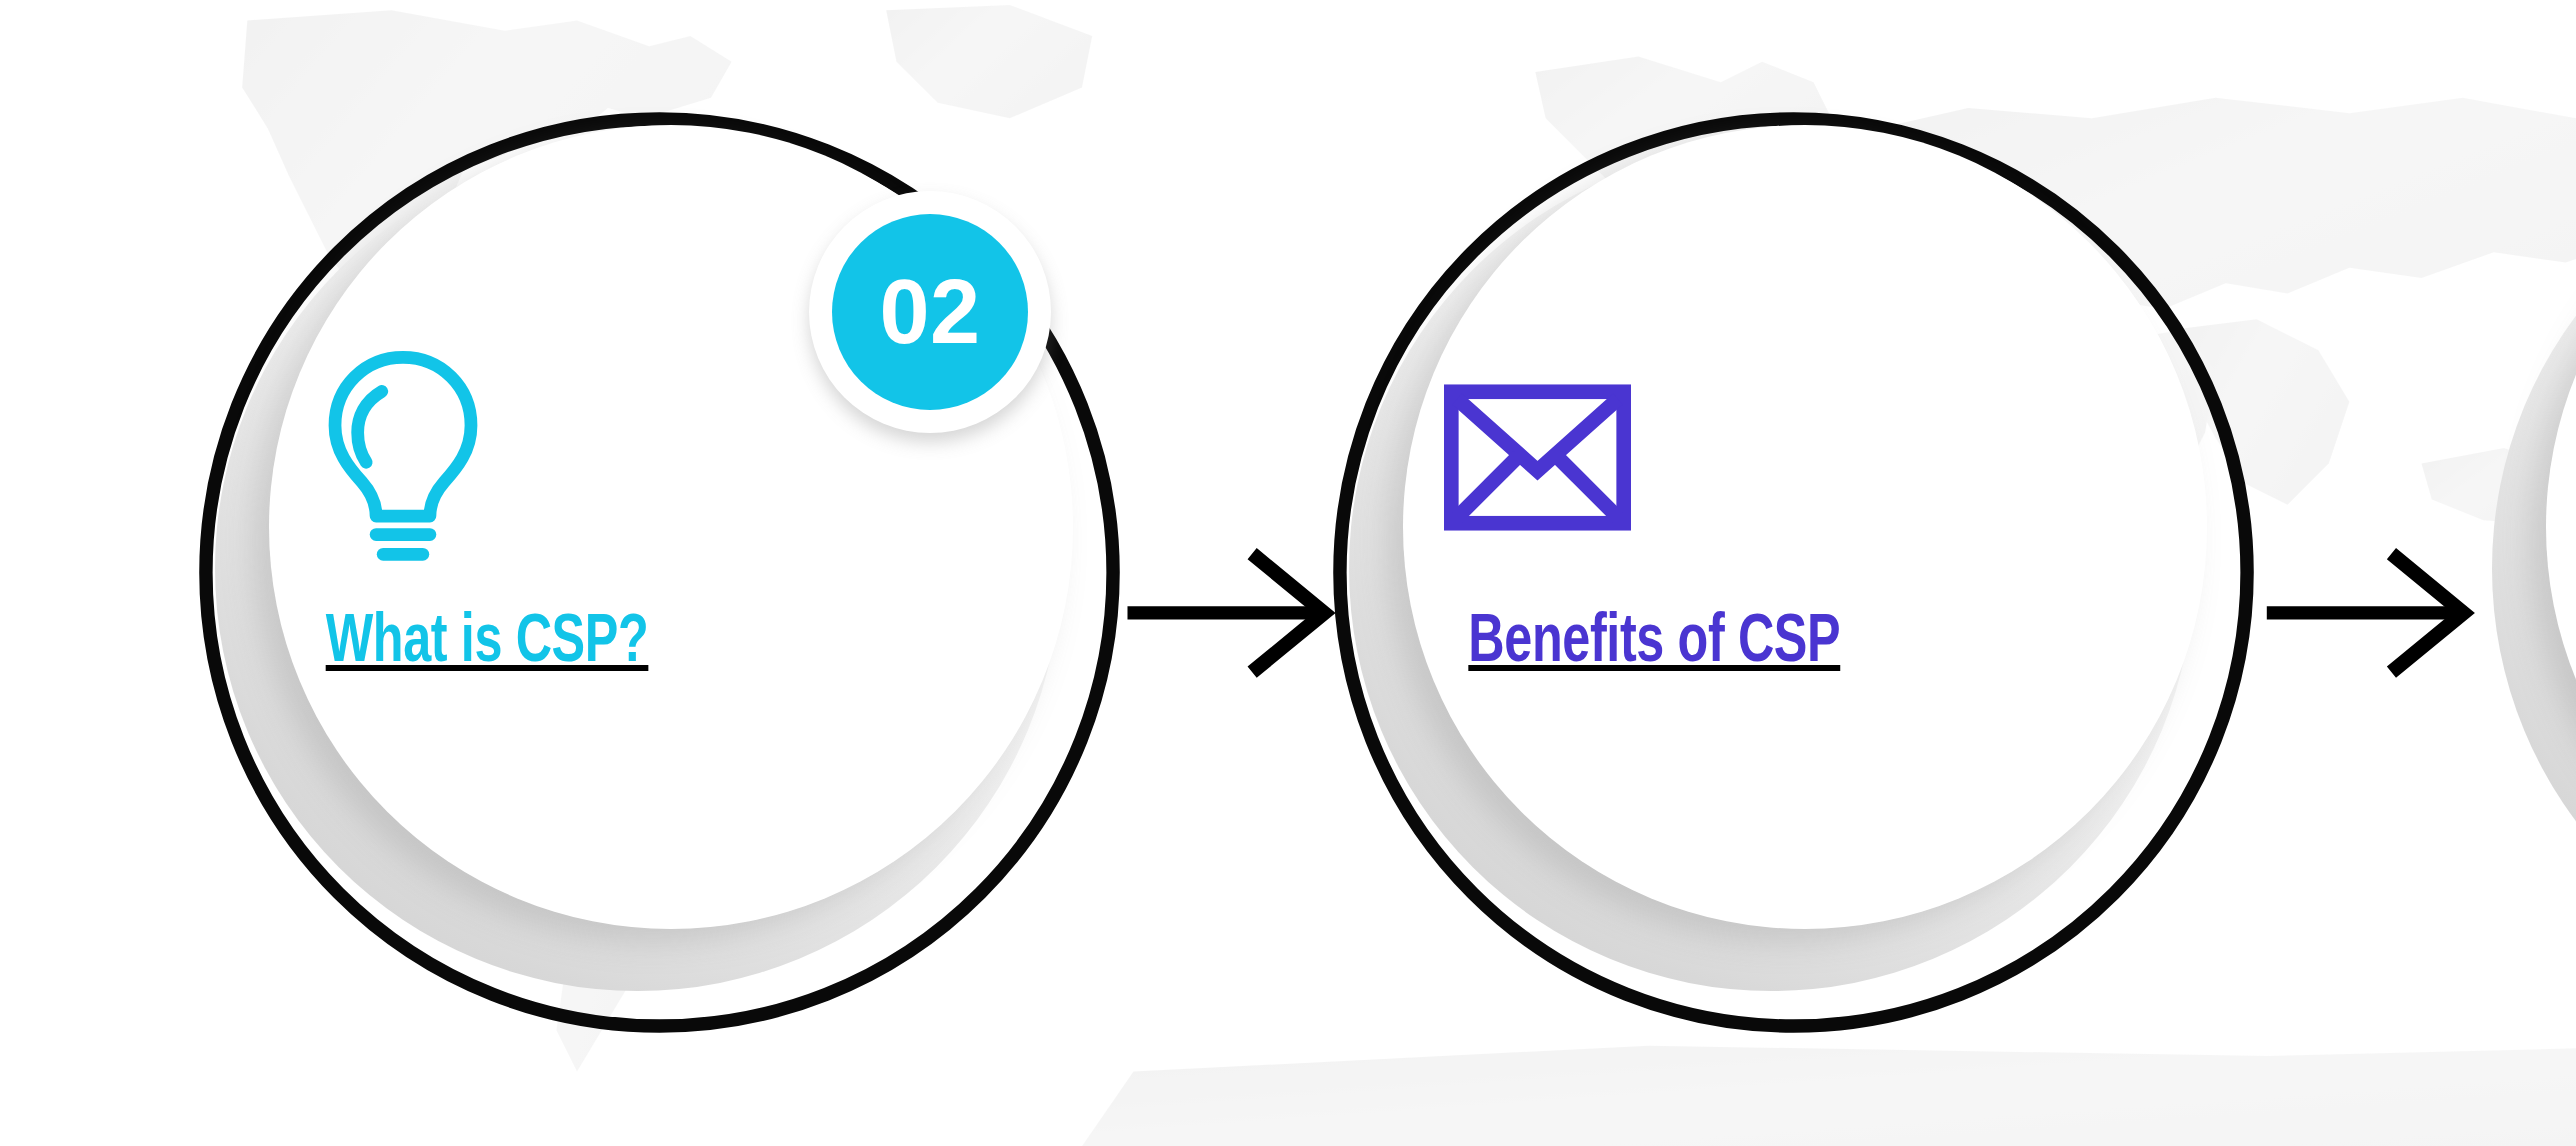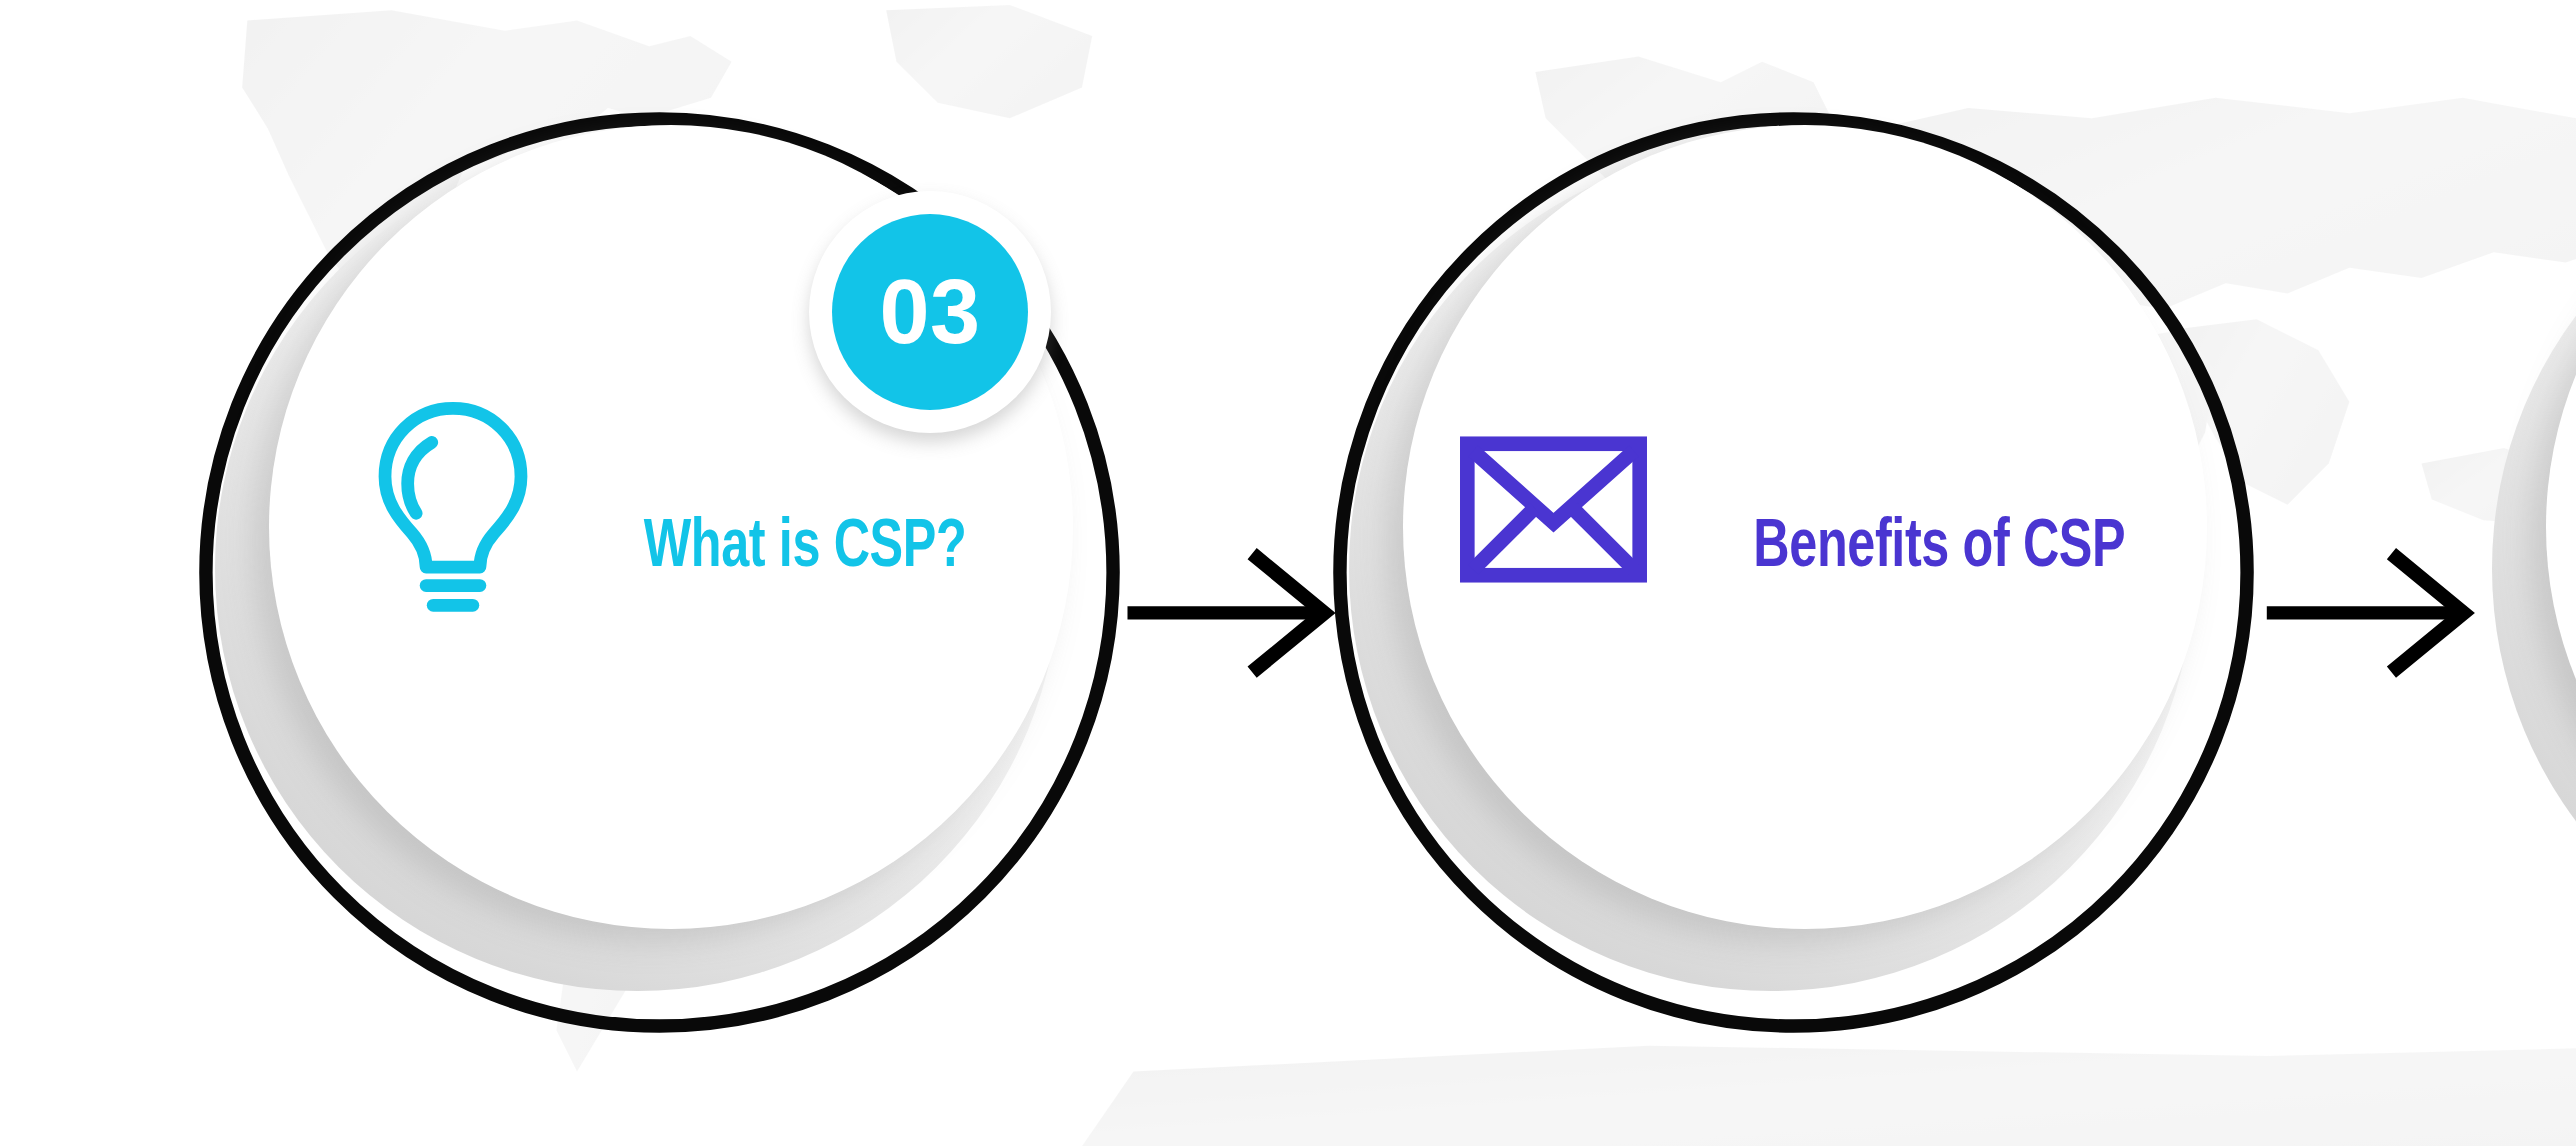--- a/index.html
+++ b/index.html
@@ -67,22 +67,24 @@
   .face {
     position: absolute;
     left: 94px;
     top: 37px;
     width: 804px;
     height: 804px;
     border-radius: 50%;
     background: #ffffff;
     box-shadow: -17.5px 13.4px 31px rgba(140,140,140,0.30);
     display: flex;
-    align-items: center;
-    justify-content: center;
+    flex-direction: column;
+    align-items: flex-start;
+    justify-content: center;
+    text-decoration: underline;
   }
 
   .icon-wrap {
     width: 268px;
     height: 227px;
     display: flex;
     align-items: center;
     justify-content: center;
     margin-top: -36px;
   }
@@ -229,21 +231,21 @@
             <path d="M60 7 C33 7 12 28 12 55 C12 73 22 85 31 95 C38 103 41 110 41 119 L79 119
                      C79 110 82 103 89 95 C98 85 108 73 108 55 C108 28 87 7 60 7 Z"></path>
             <path d="M45 31 C33 38 28 49 28 60 C28 68 30 75 34 81"></path>
             <path d="M41 132 L79 132"></path>
             <path d="M46 146 L74 146"></path>
           </svg>
         </div>
         <div class="step-label" style="color:#12C4E8">What is CSP?</div>
       </div>
       <div class="badge">
-        <div class="badge-inner" style="background:#12C4E8">03</div>
+        <div class="badge-inner" style="background:#12C4E8">02</div>
       </div>
     </div>
 
     <div class="step s2">
       <svg class="ring-svg" viewBox="0 0 1880 1880">
         <circle cx="940" cy="940" r="880" fill="none" stroke="#090909" stroke-width="26"></circle>
       </svg>
       <div class="shadow-disc"></div>
       <div class="face">
         <div class="icon-wrap">

